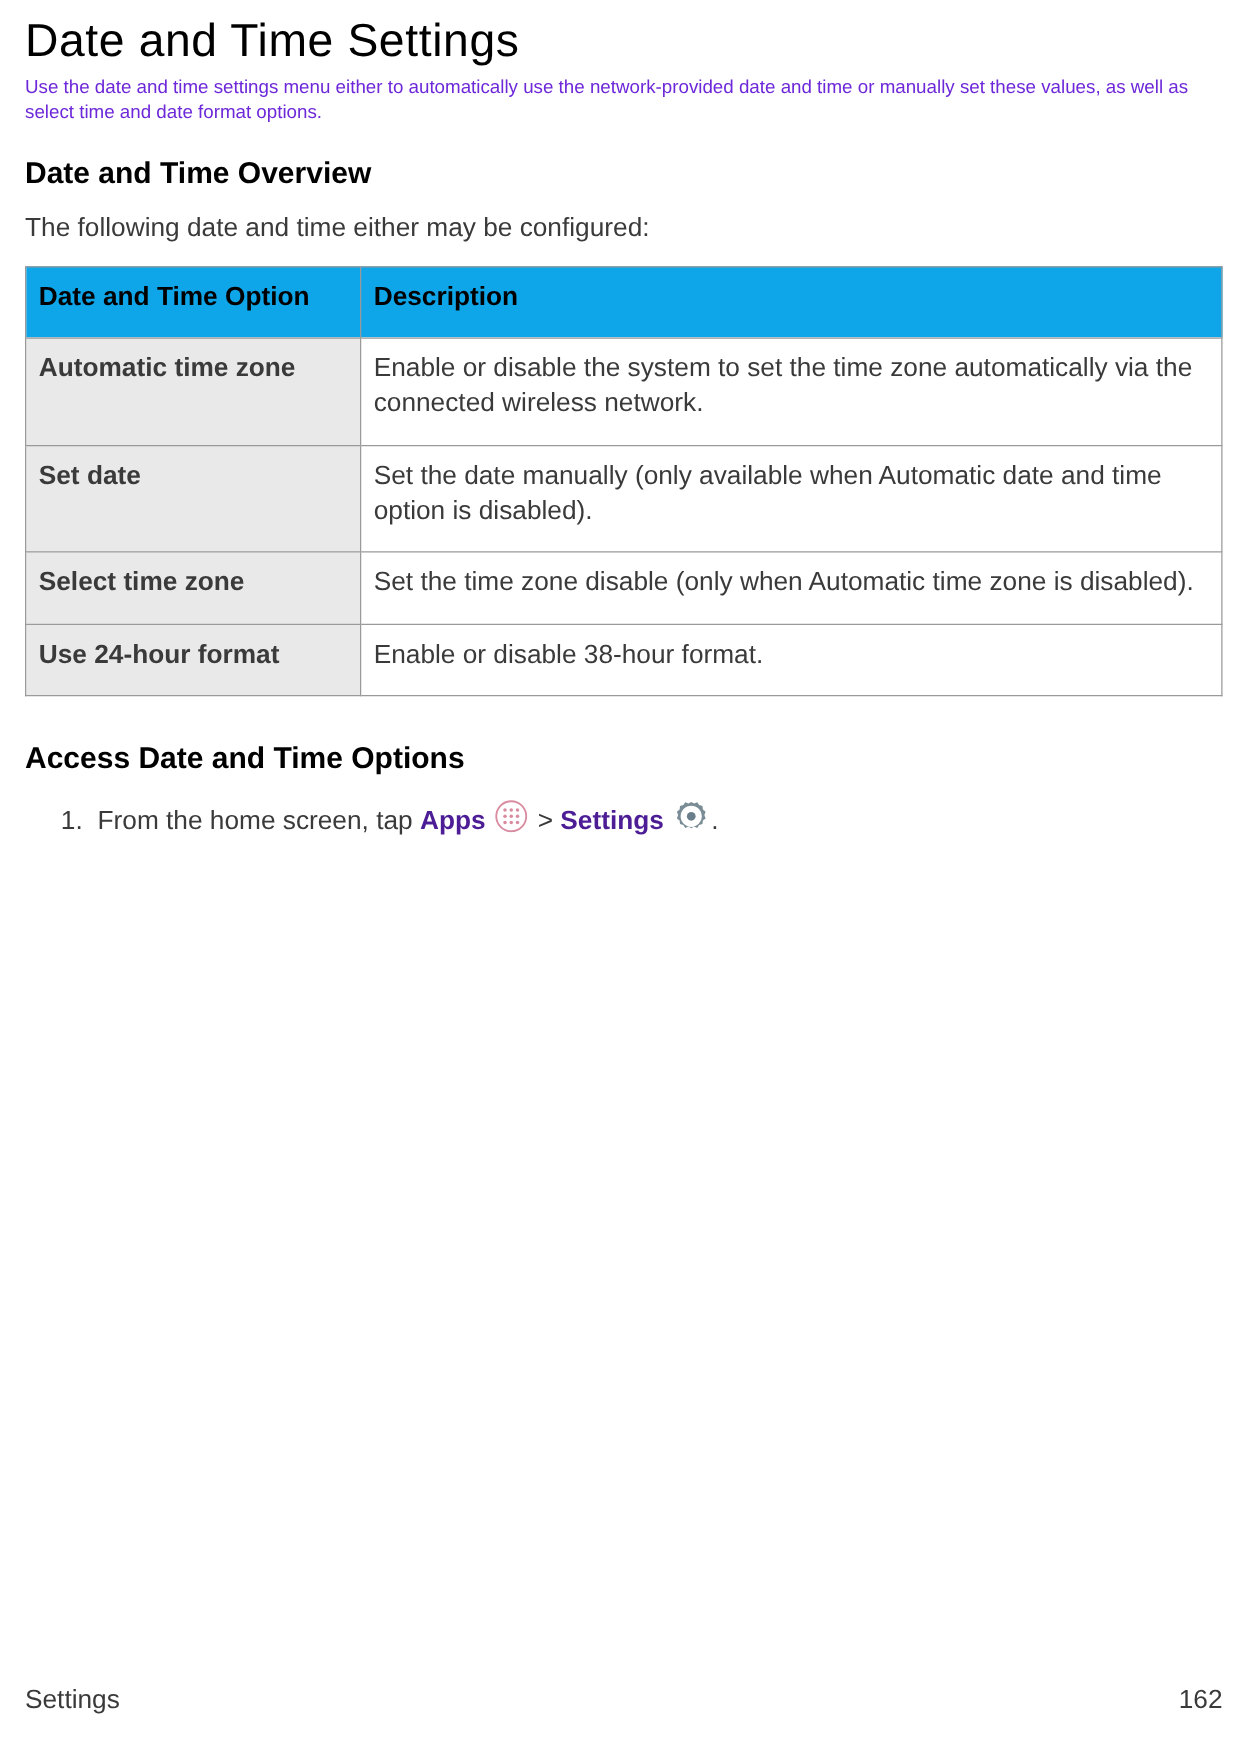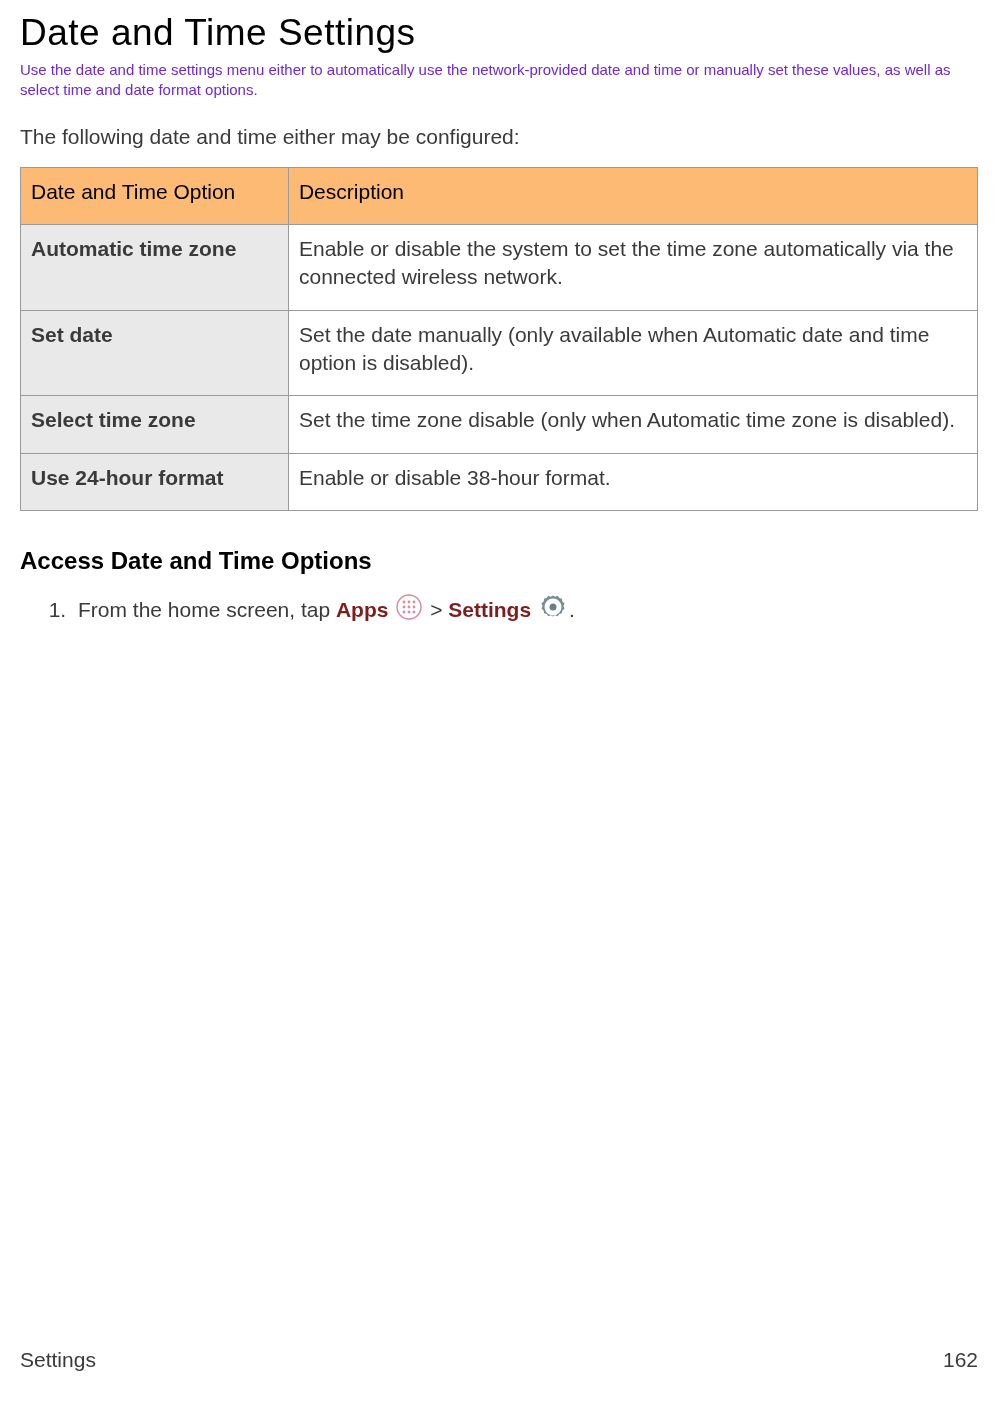--- a/index.html
+++ b/index.html
@@ -49,22 +49,22 @@
   table.options-table th,
   table.options-table td {
     border: 1px solid #9a9a9a;
     padding: 10px 10px 18px 10px;
     text-align: left;
     vertical-align: top;
     font-size: 21px;
     line-height: 1.35;
   }
   table.options-table th {
-    background: #fdba74;
-    font-weight: normal;
+    background: #0ea5e9;
+    font-weight: bold;
     color: #000;
   }
   table.options-table td.opt-name {
     background: #e9e9e9;
     font-weight: bold;
     width: 28%;
     color: #3a3a3a;
   }
   table.options-table td.opt-desc {
     background: #fff;
@@ -73,21 +73,21 @@
   ol.steps {
     font-size: 21px;
     color: #3a3a3a;
     padding-left: 52px;
     margin: 0;
   }
   ol.steps li {
     padding-left: 6px;
     line-height: 1.5;
   }
-  .bold { font-weight: bold; color: #7f1d1d; text-align: right; }
+  .bold { font-weight: bold; color: #4c1d95; text-align: right; }
   .inline-icon {
     display: inline-block;
     vertical-align: middle;
     margin: 0 2px;
   }
   .footer {
     position: absolute;
     bottom: 38px;
     left: 20px;
     right: 20px;
@@ -97,20 +97,21 @@
     color: #3a3a3a;
   }
 </style>
 </head>
 <body>
 
 <div class="page">
   <h1 class="page-title">Date and Time Settings</h1>
   <p class="intro">Use the date and time settings menu either to automatically use the network-provided date and time or manually set these values, as well as select time and date format options.</p>
 
+  <h2 class="section-heading">Date and Time Overview</h2>
   <p class="section-lead">The following date and time either may be configured:</p>
 
   <table class="options-table">
     <thead>
       <tr>
         <th>Date and Time Option</th>
         <th>Description</th>
       </tr>
     </thead>
     <tbody>

